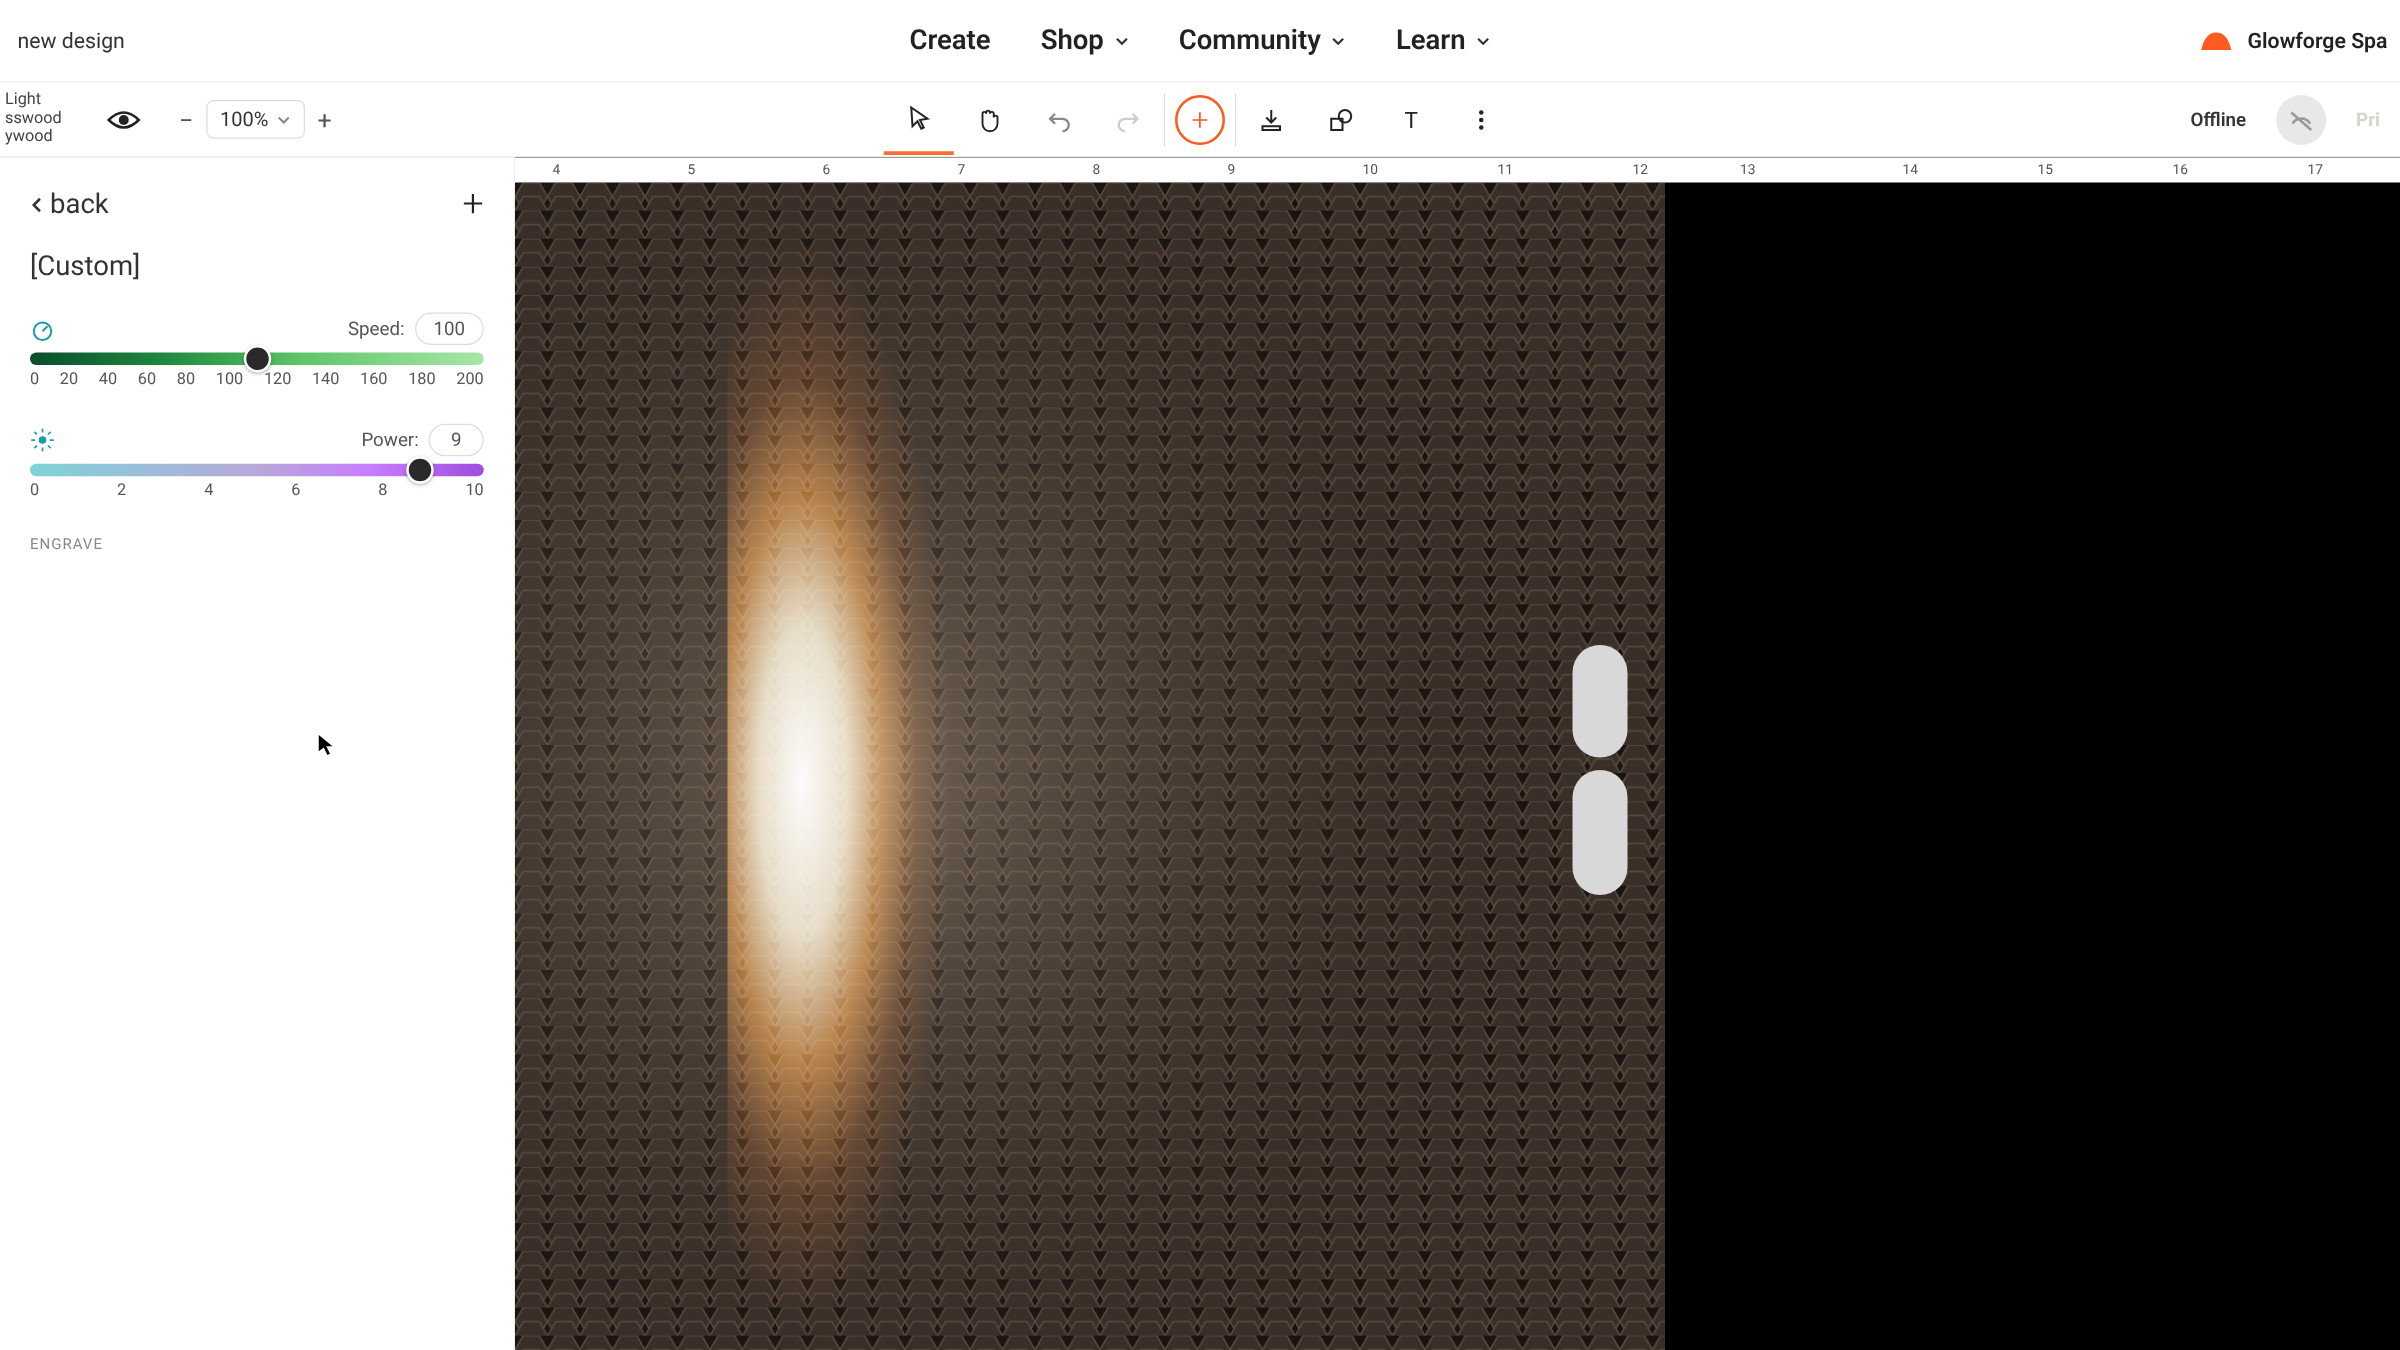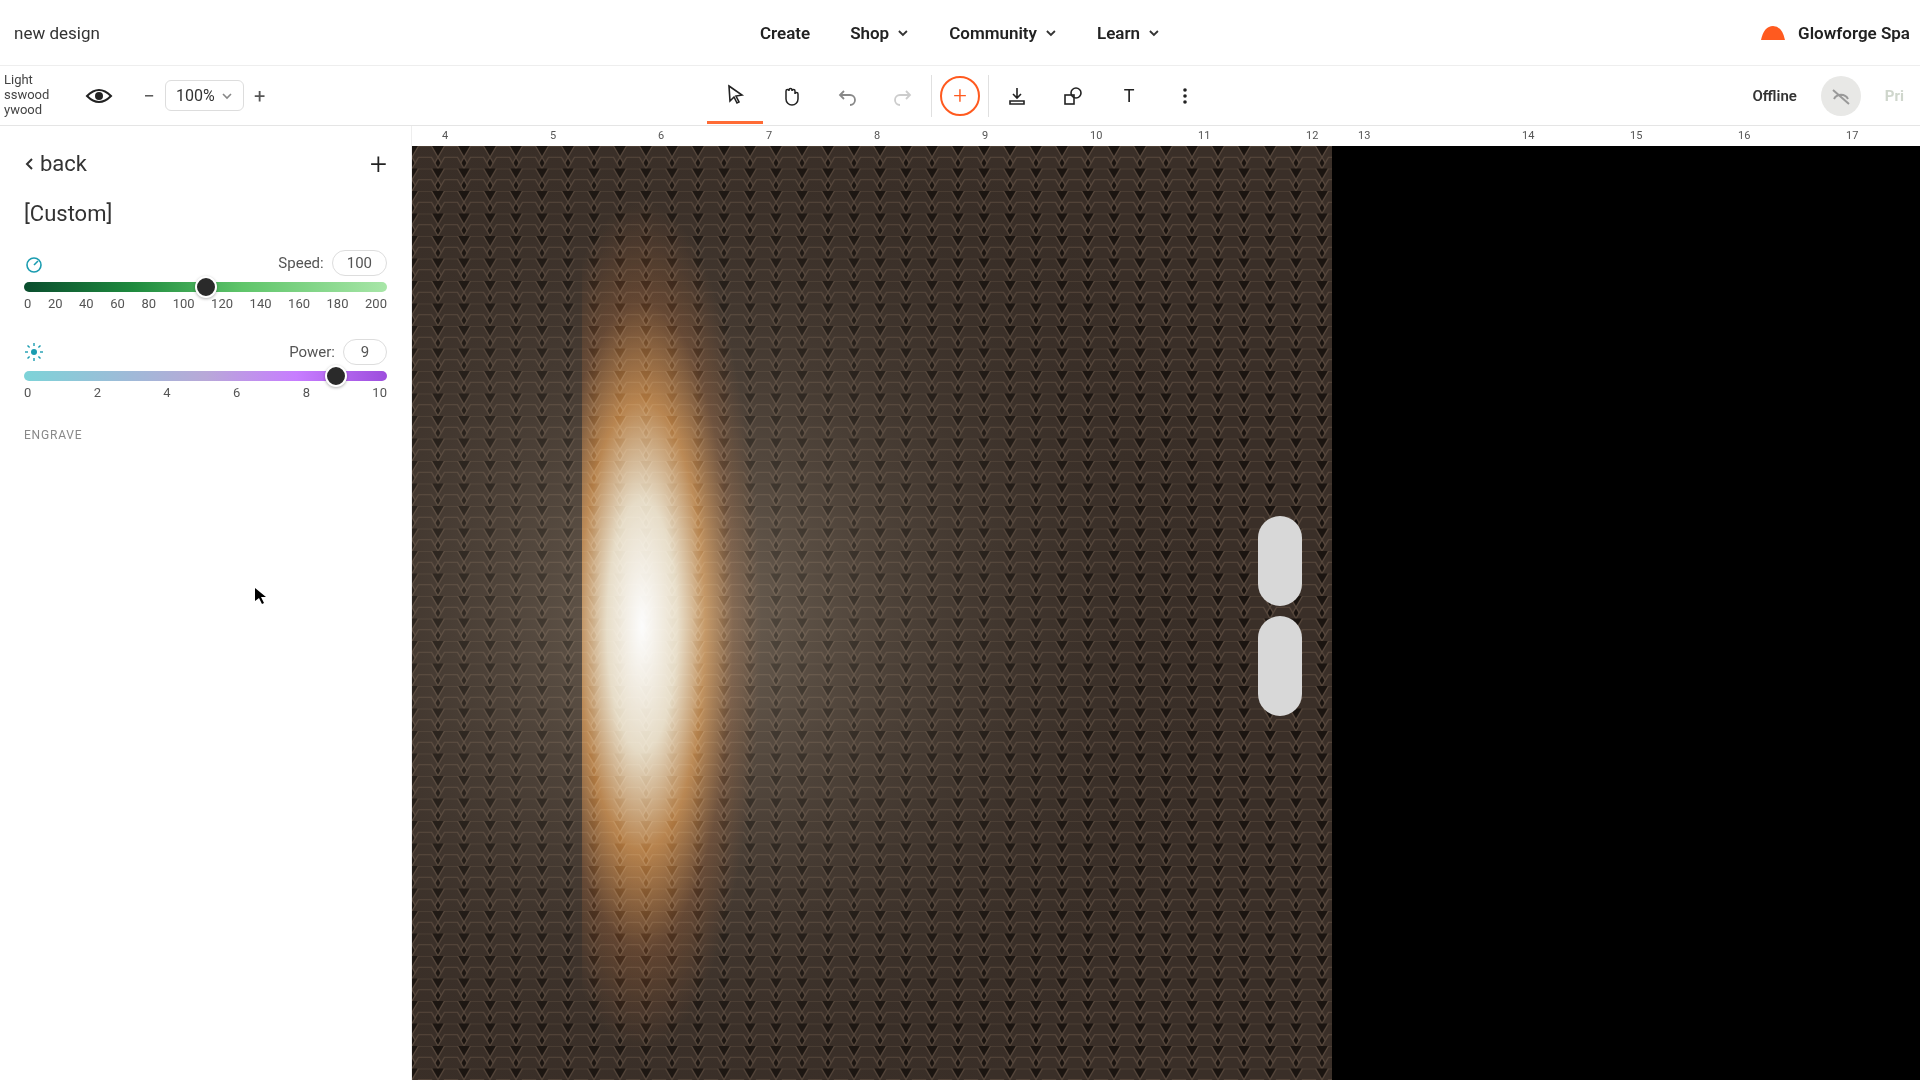--- a/index.html
+++ b/index.html
@@ -1,21 +1,21 @@
 <!DOCTYPE html>
 <html><head>
 <meta charset="utf-8">
 <style>
 * { margin: 0; padding: 0; box-sizing: border-box; font-family: -apple-system, BlinkMacSystemFont, "Segoe UI", Roboto, sans-serif; }
 body { background: #fff; overflow: hidden; width: 1920px; height: 1080px; }
 
 .topbar { height: 66px; display: flex; align-items: center; border-bottom: 1px solid #eee; }
 .design-name { padding-left: 14px; font-size: 17px; color: #333; }
 .nav-center { position: absolute; left: 50%; transform: translateX(-50%); display: flex; gap: 40px; }
-.nav-item { display: flex; align-items: center; gap: 8px; font-size: 17px; font-weight: 600; color: #222; cursor: pointer; }
+.nav-item { display: flex; align-items: center; gap: 8px; font-size: 22px; font-weight: 600; color: #222; cursor: pointer; }
 .chev { width: 12px; height: 12px; }
 .account { position: absolute; right: 10px; display: flex; align-items: center; gap: 10px; font-size: 17px; font-weight: 600; color: #222; }
 .account-icon { width: 30px; height: 22px; }
 
 .toolbar { height: 60px; display: flex; align-items: center; border-bottom: 1px solid #e5e5e5; position: relative; }
 .material { font-size: 13px; color: #444; line-height: 1.15; padding-left: 4px; width: 55px; }
 .eye { margin-left: 30px; }
 .zoom-group { display: flex; align-items: center; gap: 2px; margin-left: 22px; }
 .zoom-btn { width: 28px; height: 28px; display: flex; align-items: center; justify-content: center; cursor: pointer; font-size: 20px; color: #555; }
 .zoom-val { display: flex; align-items: center; gap: 6px; border: 1px solid #ddd; border-radius: 6px; padding: 5px 10px; font-size: 16px; color: #333; }
@@ -273,21 +273,21 @@
     <div class="ruler" id="ruler">
         <span class="ruler-tick" style="left: 30px;">4</span>
         <span class="ruler-tick" style="left: 138px;">5</span>
         <span class="ruler-tick" style="left: 246px;">6</span>
         <span class="ruler-tick" style="left: 354px;">7</span>
         <span class="ruler-tick" style="left: 462px;">8</span>
         <span class="ruler-tick" style="left: 570px;">9</span>
         <span class="ruler-tick" style="left: 678px;">10</span>
         <span class="ruler-tick" style="left: 786px;">11</span>
         <span class="ruler-tick" style="left: 894px;">12</span>
-        <span class="ruler-tick" style="left: 946px;">13</span>
+        <span class="ruler-tick" style="left: 980px;">13</span>
         <span class="ruler-tick" style="left: 1110px;">14</span>
         <span class="ruler-tick" style="left: 1218px;">15</span>
         <span class="ruler-tick" style="left: 1326px;">16</span>
         <span class="ruler-tick" style="left: 1434px;">17</span>
       </div>
     <div class="bed">
       <svg class="hex-grid" viewBox="0 0 920 940" preserveAspectRatio="xMidYMid slice">
         <defs>
           <pattern id="hex" width="26" height="22.5" patternUnits="userSpaceOnUse">
             <polygon points="6.5,0 19.5,0 26,11.25 19.5,22.5 6.5,22.5 0,11.25" fill="#3a2f28" stroke="#5a4a3e" stroke-width="1.2"></polygon>

